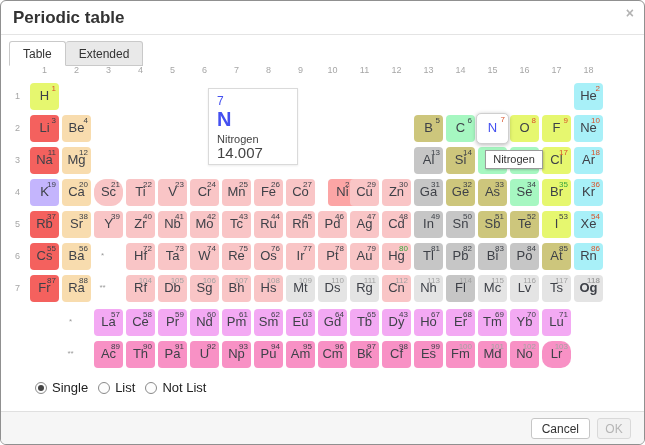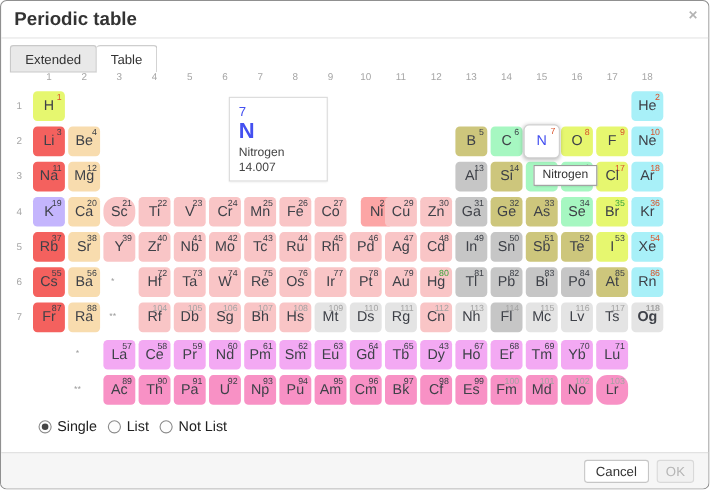--- a/index.html
+++ b/index.html
@@ -22,21 +22,21 @@
   .cell.hl { width:33px; height:31px; background:#fff !important; border:1px solid #cfcfcf;
              border-radius:5px; box-shadow:0 1px 4px rgba(0,0,0,.28); z-index:5; }
   .cell.hl .sym { top:6px; }
   .marker { position:absolute; width:29px; text-align:center; font-size:8px; color:#9a9a9a; }
   .info-card { position:absolute; left:207px; top:87px; width:90px; height:77px; z-index:4;
                background:#fff; border:1px solid #dadada; box-sizing:border-box; padding:5px 8px;
                box-shadow:0 1px 2px rgba(0,0,0,.08); }
   .ic-num { font-size:12px; line-height:14px; }
   .ic-sym { font-size:20px; font-weight:bold; line-height:22px; }
   .ic-name { font-size:11px; color:#444; margin-top:3px; line-height:13px; }
-  .ic-mass { font-size:11px; color:#444; line-height:13px; }
+  .ic-mass { font-size:15px; color:#444; line-height:13px; }
   .tooltip { position:absolute; left:484px; top:149px; width:58px; height:19px; z-index:10;
              background:#fff; border:1px solid #9b9b9b; box-sizing:border-box;
              font-size:11px; line-height:17px; text-align:center; color:#333;
              box-shadow:1px 1px 2px rgba(0,0,0,.2); }
   .modes { position:absolute; left:34px; top:379px; display:flex; align-items:center;
            font-size:13px; color:#222; }
   .mode { display:flex; align-items:center; margin-right:10px; cursor:pointer; }
   .radio { width:12px; height:12px; border:1px solid #8a8a8a; border-radius:50%;
            background:#fdfdfd; margin-right:5px; position:relative; box-sizing:border-box; }
   .radio.sel::after { content:""; position:absolute; left:2px; top:2px; width:6px; height:6px;
@@ -51,22 +51,22 @@
 </head>
 <body>
 
 <div class="dialog">
   <div class="titlebar">
     <div class="title">Periodic table</div>
     <div class="close">×</div>
   </div>
 
   <div class="tabs">
+    <div class="tab active">Table</div>
     <div class="tab">Extended</div>
-    <div class="tab active">Table</div>
   </div>
 
   <div class="table-area">
     <div class="info-card">
       <div class="ic-num" style="color: rgb(68, 80, 240);">7</div>
       <div class="ic-sym" style="color: rgb(68, 80, 240);">N</div>
       <div class="ic-name">Nitrogen</div>
       <div class="ic-mass">14.007</div>
     </div>
     <div class="tooltip">Nitrogen</div>

